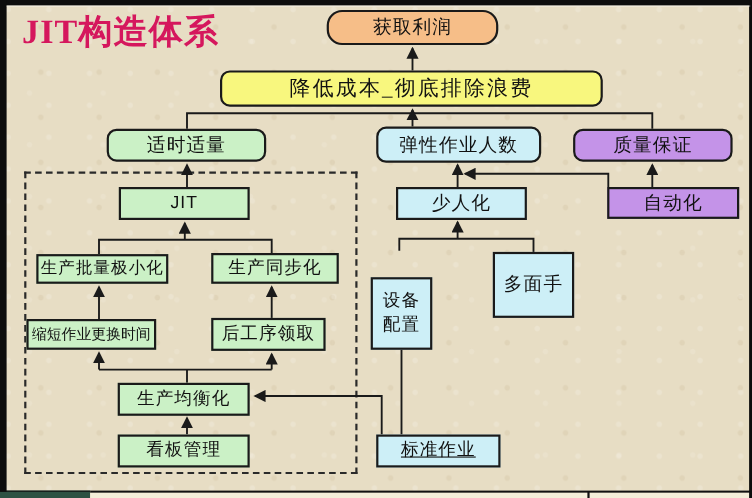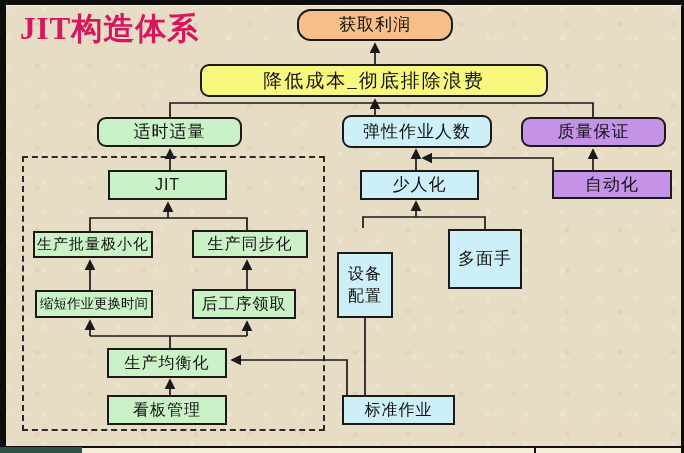--- a/index.html
+++ b/index.html
@@ -115,40 +115,40 @@
   <div class="node rounded c-cyan fs17" style="left:342px;top:115px;width:150px;height:33px;">弹性作业人数</div>
 
   <div class="node rounded c-purple fs17" style="left:521px;top:117px;width:145px;height:30px;">质量保证</div>
 
   <div class="node c-green sans" style="left:108px;top:170px;width:119px;height:30px;">JIT</div>
 
   <div class="node c-green fs15" style="left:33px;top:231px;width:120px;height:27px;">生产批量极小化</div>
 
   <div class="node c-green" style="left:192px;top:230px;width:116px;height:28px;">生产同步化</div>
 
-  <div class="node c-green" style="left:35px;top:290px;width:118px;height:28px;font-size:13.5px;letter-spacing:0;">缩短作业更换时间</div>
+  <div class="node c-green" style="left:24px;top:290px;width:118px;height:28px;font-size:13.5px;letter-spacing:0;">缩短作业更换时间</div>
 
   <div class="node c-green" style="left:192px;top:289px;width:104px;height:30px;font-family:Liberation Serif, serif;">后工序领取</div>
 
   <div class="node c-green" style="left:107px;top:348px;width:120px;height:30px;">生产均衡化</div>
 
   <div class="node c-green" style="left:107px;top:395px;width:120px;height:30px;">看板管理</div>
 
   <div class="node c-cyan fs17" style="left:360px;top:170px;width:119px;height:30px;">少人化</div>
 
   <div class="node c-purple fs17" style="left:540px;top:170px;width:120px;height:29px;margin-left:12px;">自动化</div>
 
   <div class="node c-cyan twoline" style="left:337px;top:228px;width:56px;height:66px;">
     <span>设备</span>
     <span>配置</span>
   </div>
 
   <div class="node c-cyan fs17" style="left:448px;top:229px;width:74px;height:60px;">多面手</div>
 
-  <div class="node c-cyan" style="left:342px;top:395px;width:113px;height:30px;">标准作业</div>
+  <div class="node c-cyan" style="left:342px;top:395px;width:113px;height:30px;text-decoration:underline;">标准作业</div>
 
   <div class="footer-green"></div>
   <div class="footer-line"></div>
   <div class="footer-band"></div>
   <div class="footer-tick"></div>
 
   <div class="frame-top"></div>
   <div class="frame-left"></div>
   <div class="frame-right"></div>
   <div class="inner-hl"></div>

